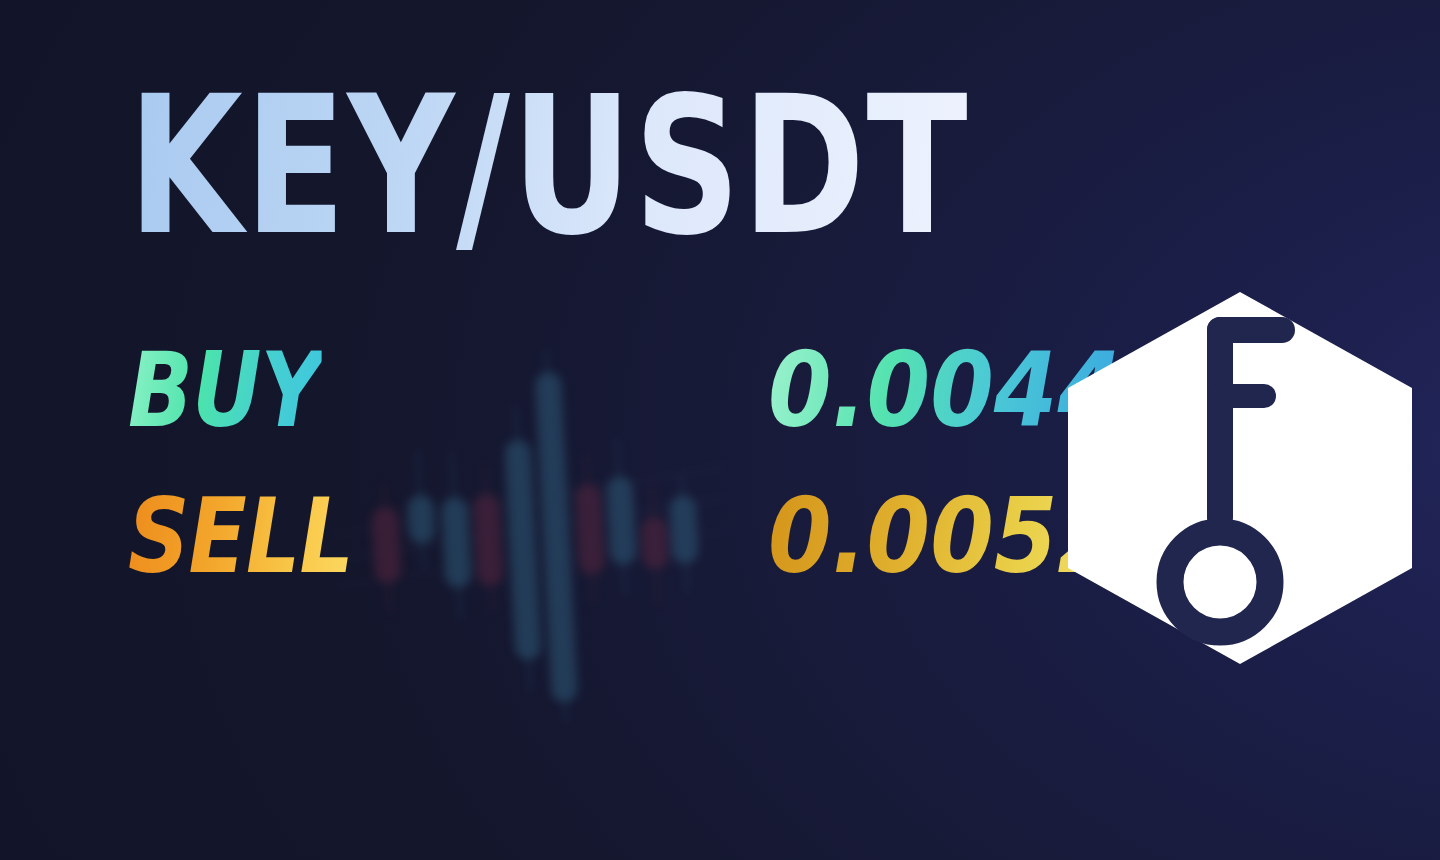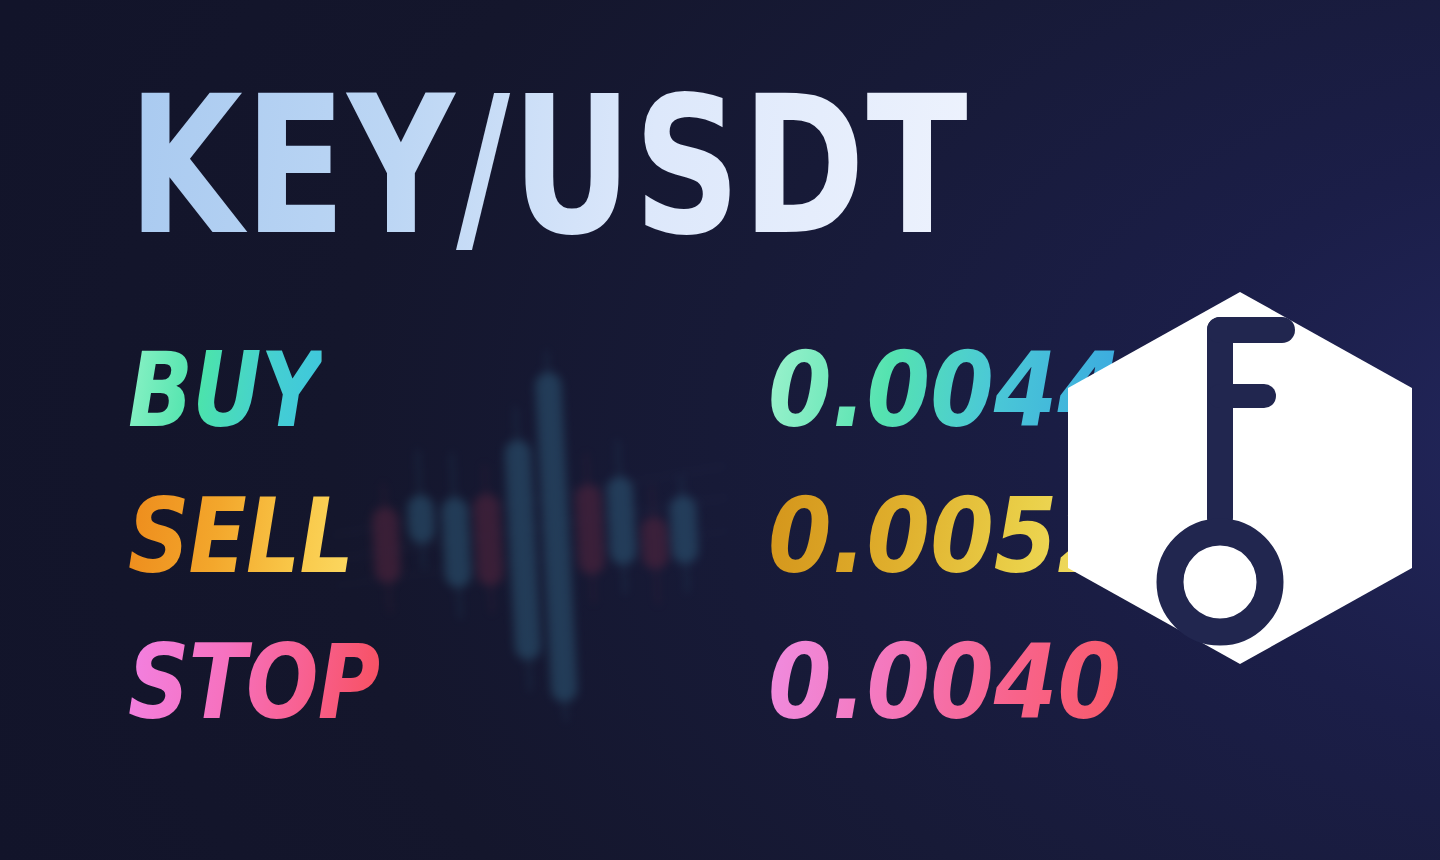--- a/index.html
+++ b/index.html
@@ -188,24 +188,20 @@
     <div class="signal-row row-buy">
       <div class="signal-label">BUY</div>
       <div class="signal-value">0.0044</div>
     </div>
 
     <div class="signal-row row-sell">
       <div class="signal-label">SELL</div>
       <div class="signal-value">0.0052</div>
     </div>
 
-    <div class="signal-row row-stop">
-      <div class="signal-label">STOP</div>
-      <div class="signal-value">0.0040</div>
-    </div>
 
   </div>
 
   <div id="logo">
     <svg viewBox="0 0 344 372" width="344" height="372">
       <polygon points="172,0 344,96 344,276 172,372 0,276 0,96" fill="#ffffff"></polygon>
       <g fill="none" stroke="#21264f" stroke-linecap="round">
         <line x1="152" y1="38" x2="152" y2="226" stroke-width="26"></line>
         <line x1="152" y1="38" x2="214" y2="38" stroke-width="26"></line>
         <line x1="152" y1="104" x2="196" y2="104" stroke-width="24"></line>

